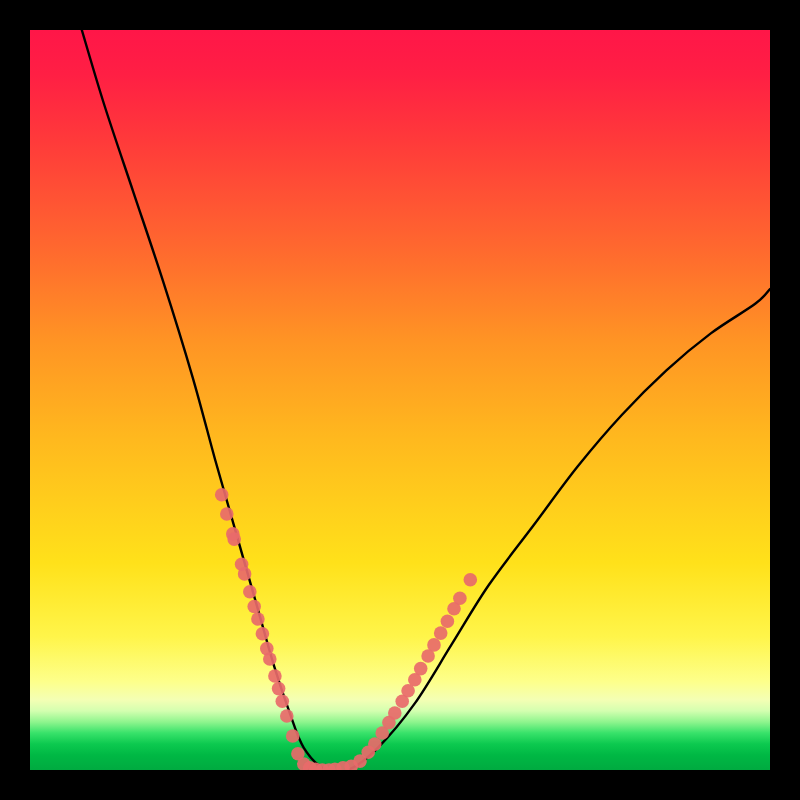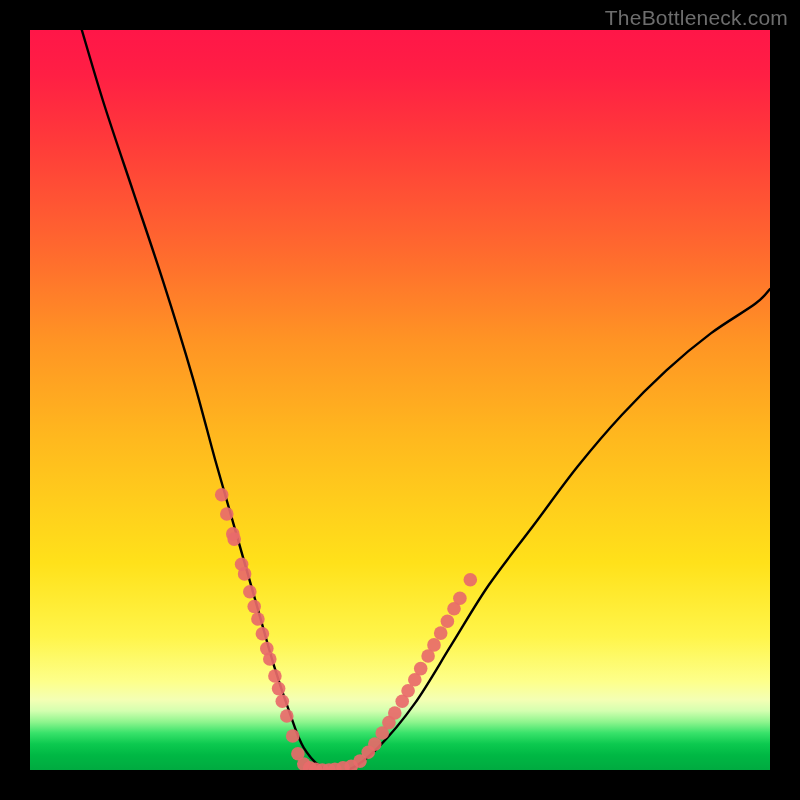--- a/index.html
+++ b/index.html
@@ -118,14 +118,13 @@
           <circle cx="398.1" cy="626.0" r="6.8" fill="#e86a6a" fill-opacity="0.92"></circle>
           <circle cx="404.0" cy="614.9" r="6.8" fill="#e86a6a" fill-opacity="0.92"></circle>
           <circle cx="410.7" cy="603.1" r="6.8" fill="#e86a6a" fill-opacity="0.92"></circle>
           <circle cx="417.4" cy="591.3" r="6.8" fill="#e86a6a" fill-opacity="0.92"></circle>
           <circle cx="424.0" cy="578.7" r="6.8" fill="#e86a6a" fill-opacity="0.92"></circle>
           <circle cx="429.9" cy="568.3" r="6.8" fill="#e86a6a" fill-opacity="0.92"></circle>
           <circle cx="440.3" cy="549.8" r="6.8" fill="#e86a6a" fill-opacity="0.92"></circle>
         </g>
     </svg>
   </div>
-  <div class="watermark">TheBottleneck.com</div>
 </div>
 
 </body></html>

